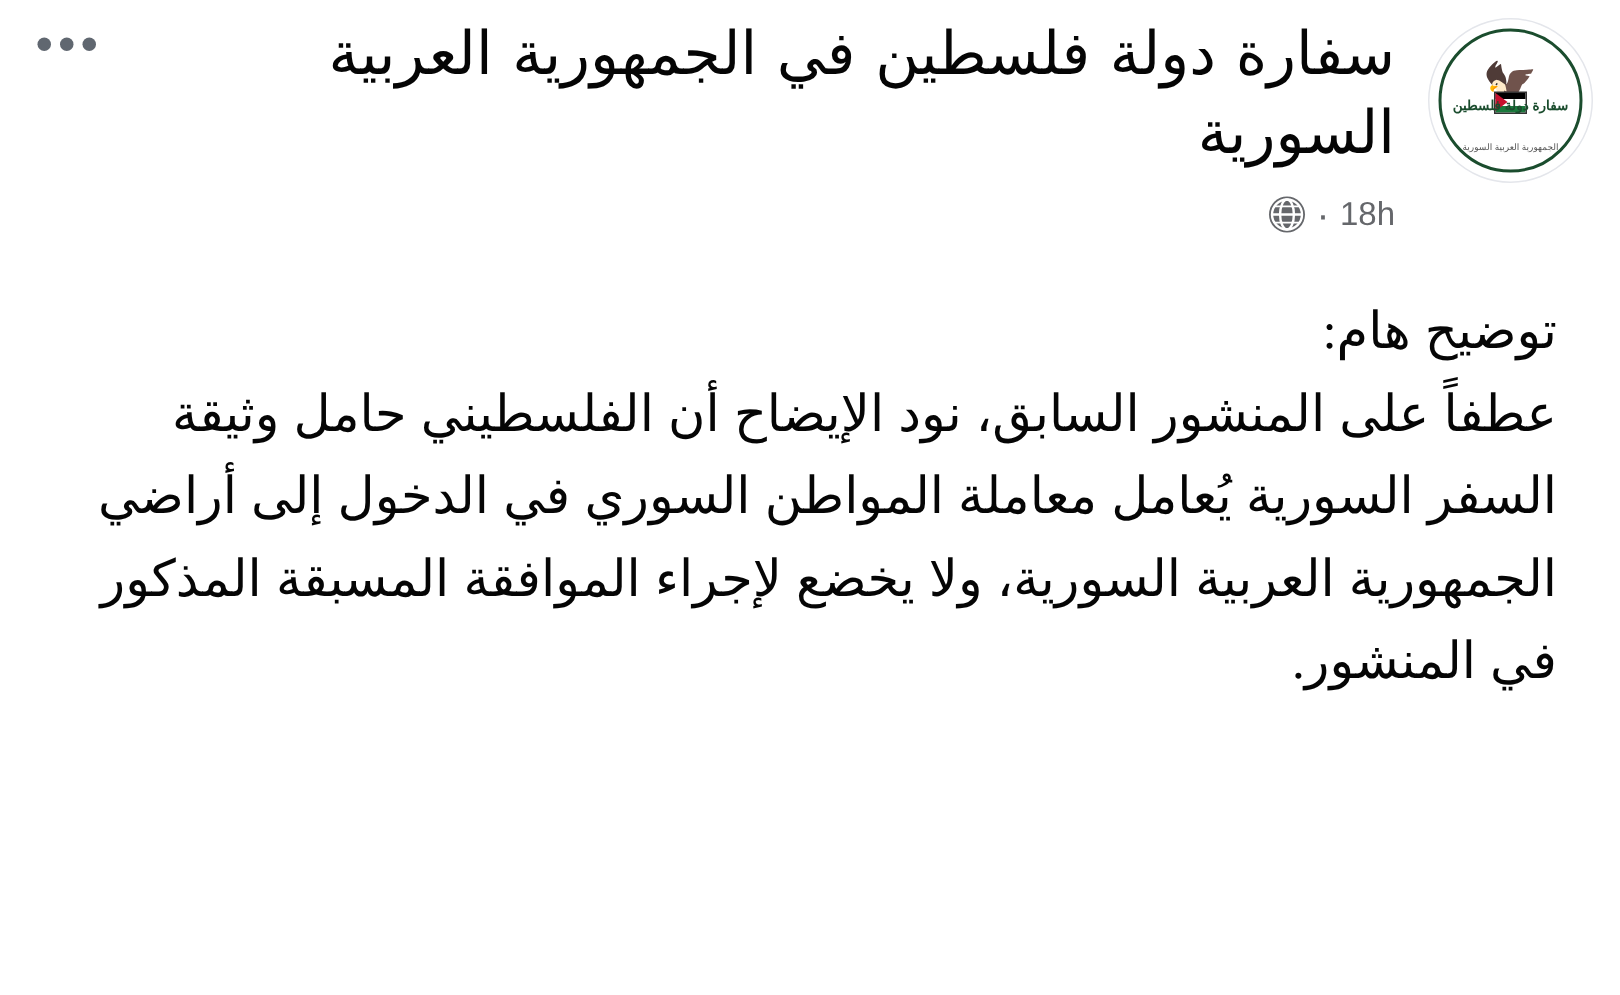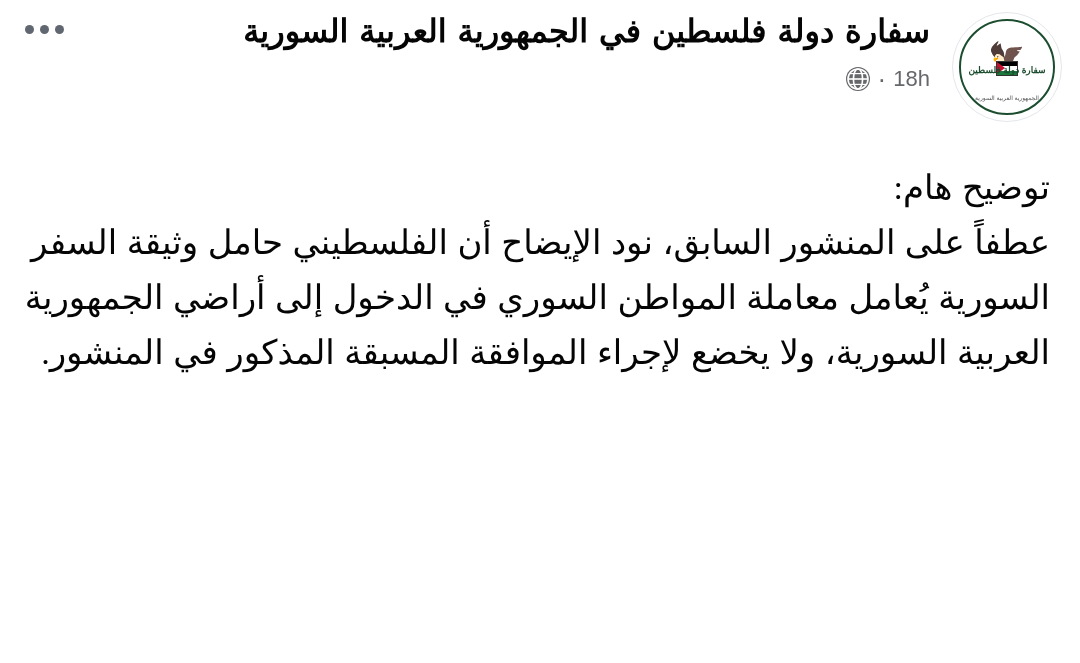--- a/index.html
+++ b/index.html
@@ -114,22 +114,22 @@
   }
 
   .header-text {
     flex: 1 1 auto;
     padding-right: 22px;
     padding-left: 70px;
     min-width: 0;
   }
 
   .page-name {
-    font-size: 32px;
-    font-weight: bold;
+    font-size: 40px;
+    font-weight: normal;
     line-height: 1.32;
     color: #050505;
     letter-spacing: 0;
     margin: 0;
     word-spacing: 2px;
   }
 
   .meta-row {
     display: flex;
     flex-direction: row;
@@ -168,21 +168,21 @@
   .more-button .dot {
     width: 9px;
     height: 9px;
     border-radius: 50%;
     background: #606770;
     display: block;
   }
 
   
   .post-body {
-    padding: 0 30px 0 22px;
+    padding: 0 42px 0 22px;
     margin-top: 38px;
     box-sizing: border-box;
   }
   .post-text {
     font-family: "Liberation Serif", serif;
     font-size: 34px;
     line-height: 1.62;
     color: #050505;
     text-align: right;
     white-space: pre-wrap;

